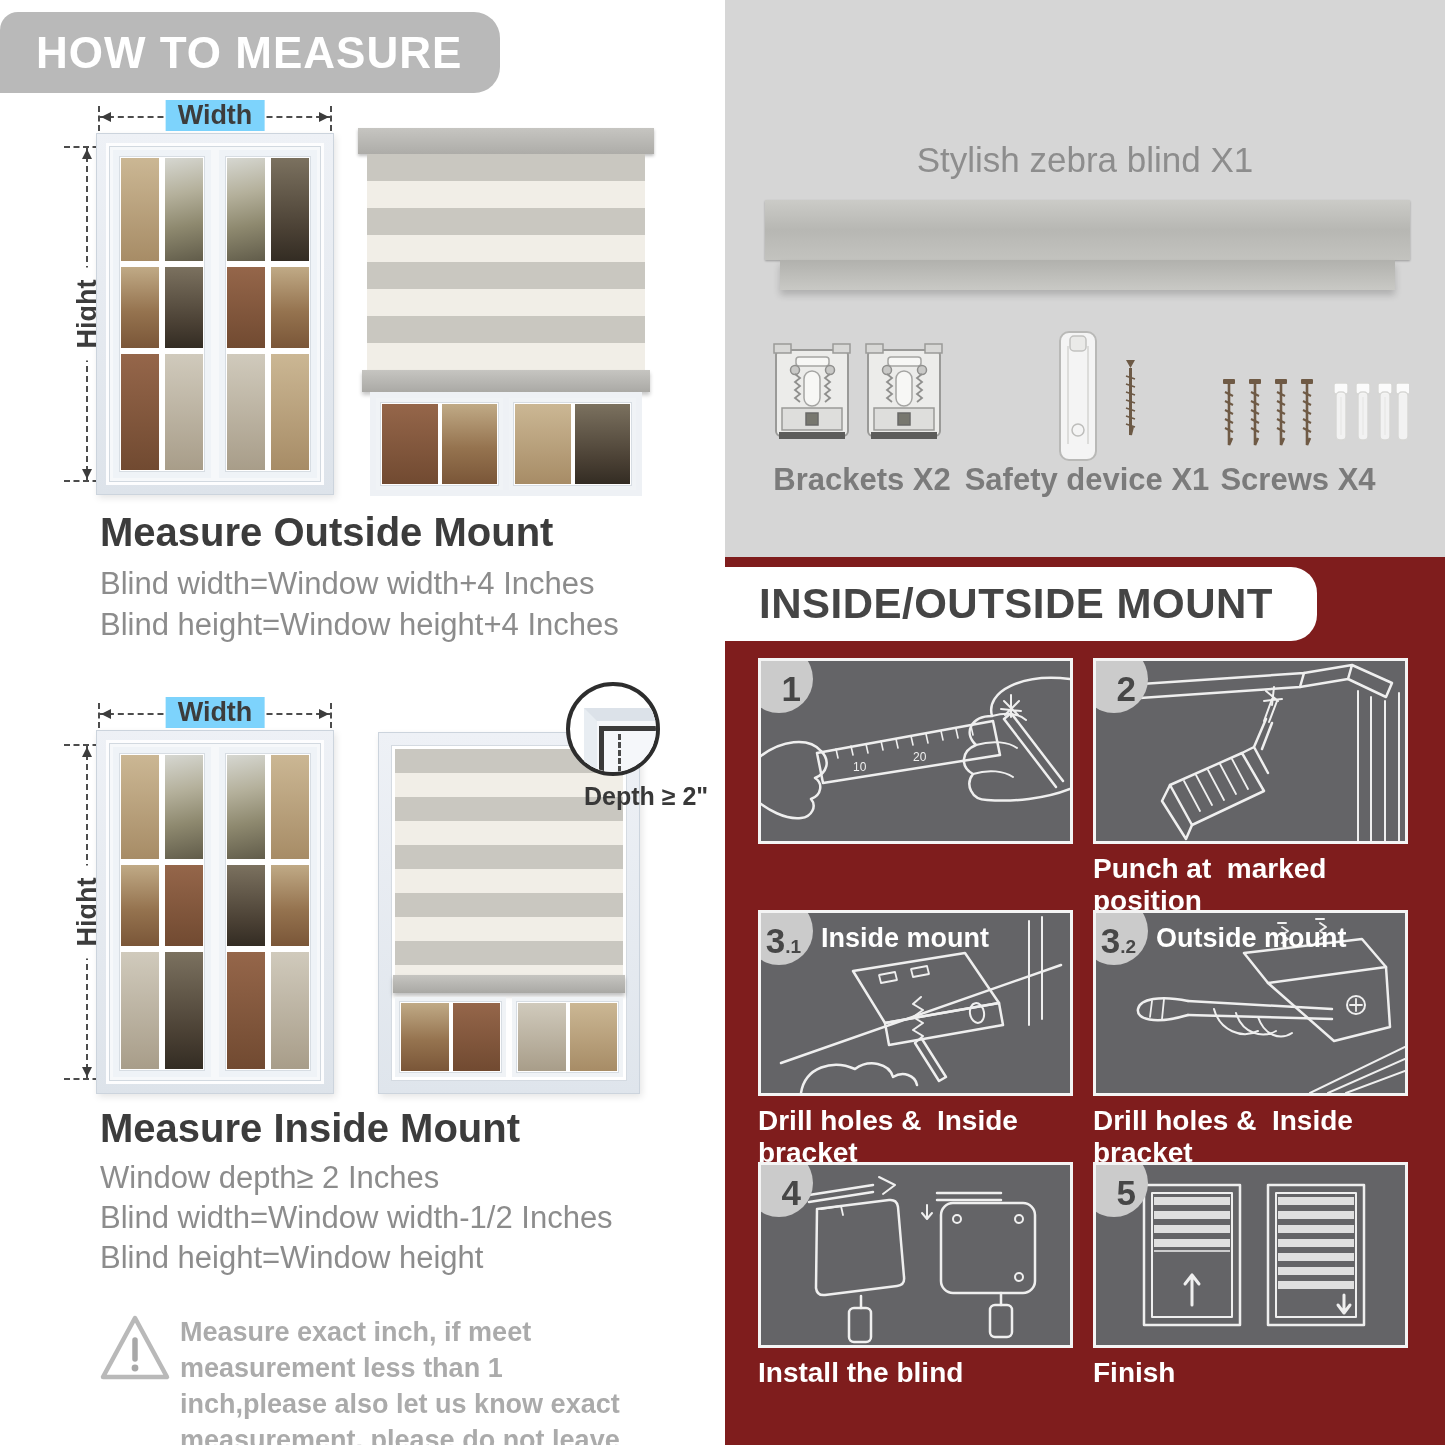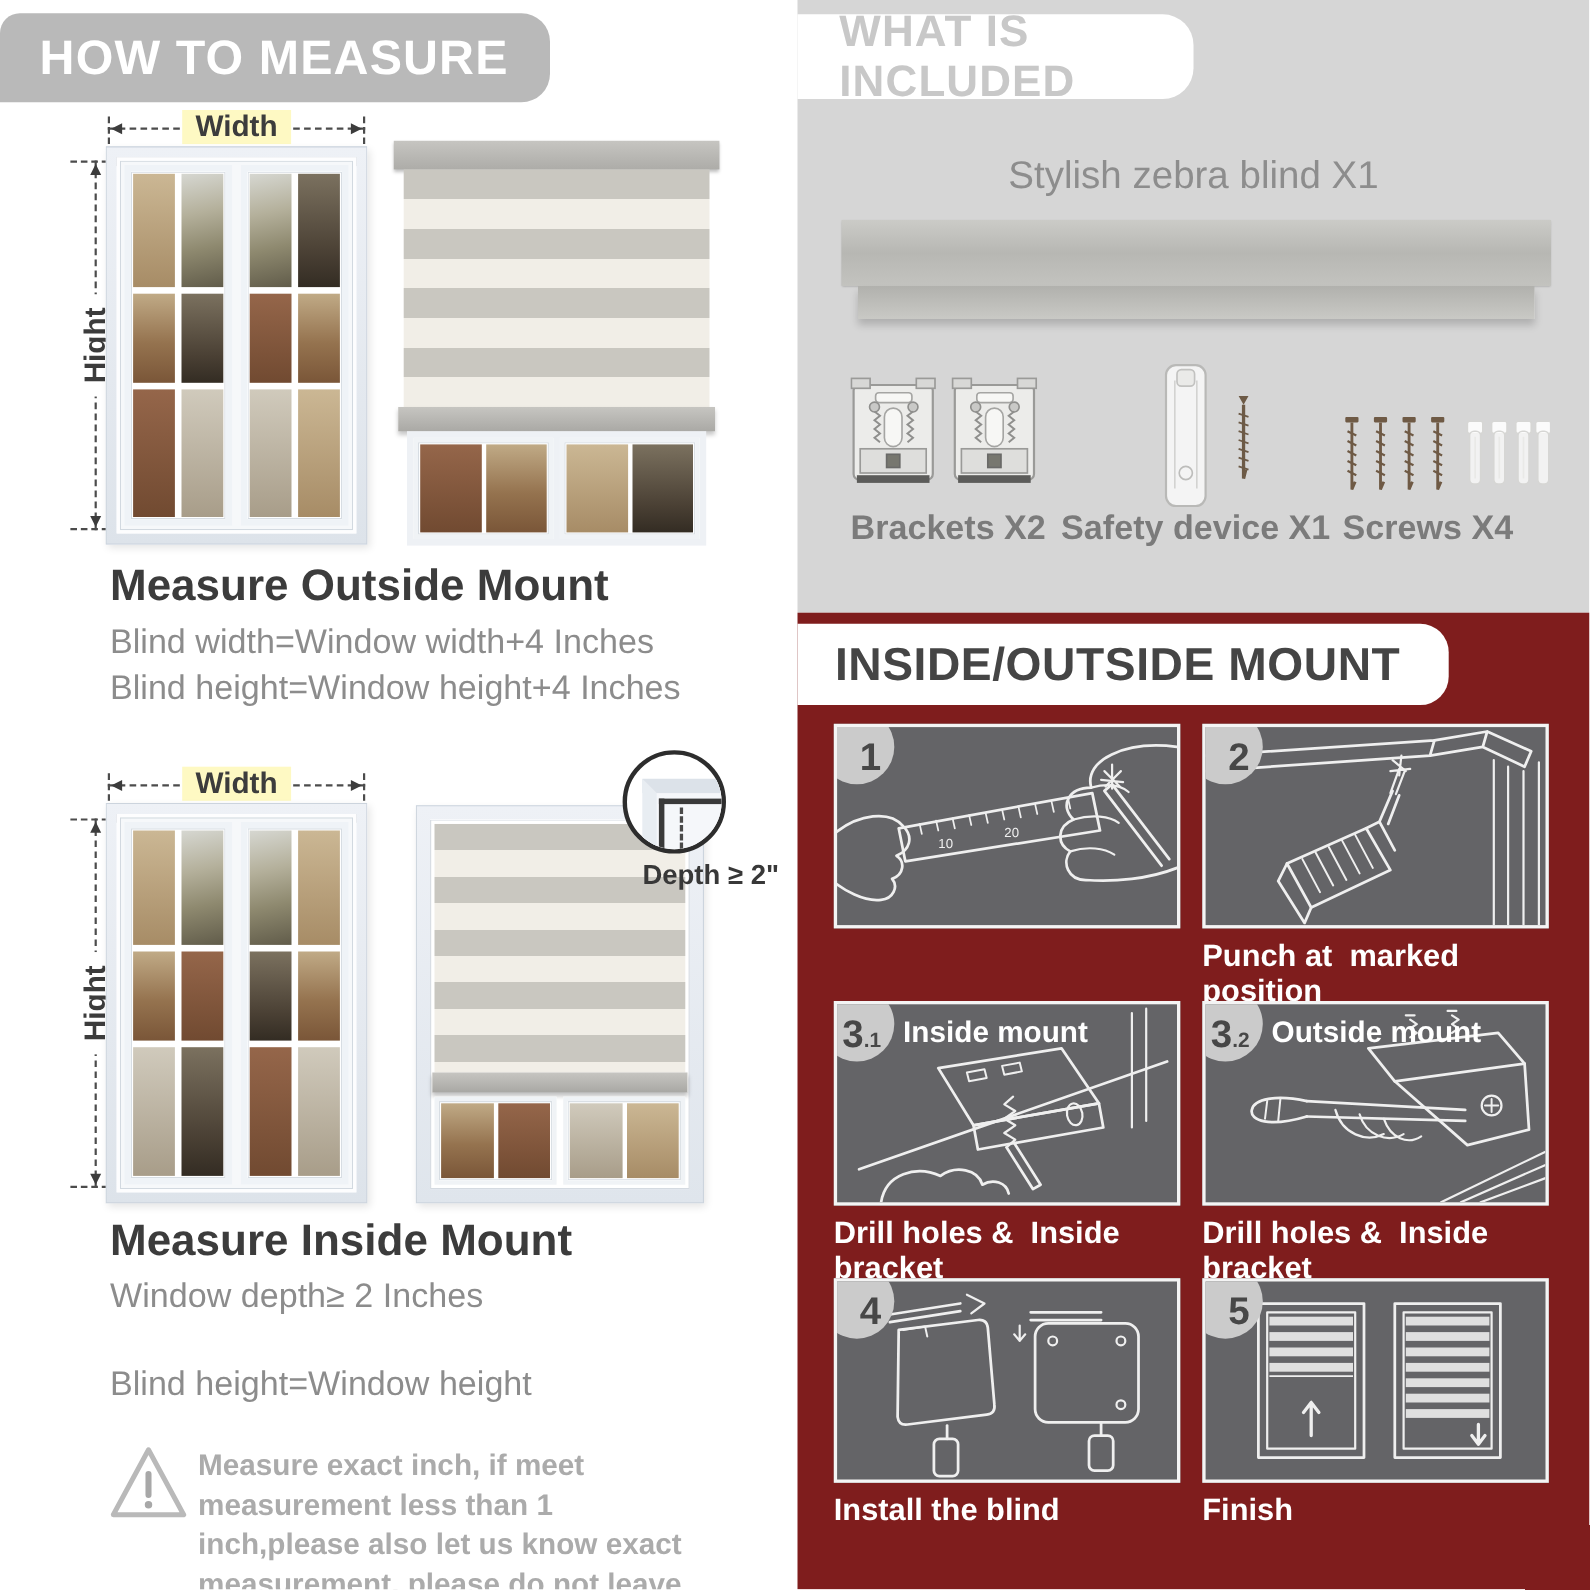--- a/index.html
+++ b/index.html
@@ -13,21 +13,21 @@
     box-sizing:border-box;color:#fff;font-size:44px;font-weight:bold;letter-spacing:1px;}
 
   
   .dimw{height:34px;}
   .dimw .dline{position:absolute;left:0;right:0;top:16px;border-top:2px dashed #4c4c4c;}
   .ah{position:absolute;top:-6px;width:0;height:0;border:5px solid transparent;}
   .ah.al{left:-2px;border-right:10px solid #3c3c3c;}
   .ah.ar{right:-2px;border-left:10px solid #3c3c3c;}
   .dimw .tick{position:absolute;top:6px;height:44px;border-left:2px dashed #4c4c4c;}
   .tick.tl{left:0}.tick.tr{right:0}
-  .dlabel{position:absolute;top:0;left:50%;transform:translateX(-50%);background:#fef9c3;
+  .dlabel{position:absolute;top:0;left:50%;transform:translateX(-50%);background:#7dd3fc;
     padding:0 12px;font-weight:bold;font-size:27px;color:#3c3c3c;white-space:nowrap;}
   .dimh{width:34px;}
   .dimh .vline{position:absolute;top:0;bottom:0;left:16px;border-left:2px dashed #4c4c4c;}
   .av{position:absolute;left:12px;width:0;height:0;border:5px solid transparent;}
   .av.at{top:-2px;border-bottom:10px solid #3c3c3c;}
   .av.ab{bottom:-2px;border-top:10px solid #3c3c3c;}
   .dimh .htick{position:absolute;left:-6px;width:44px;border-top:2px dashed #4c4c4c;}
   .htick.ht{top:0}.htick.hb{bottom:0}
   .dlabelv{position:absolute;top:50%;left:17px;transform:translate(-50%,-50%) rotate(-90deg);
     background:#fff;padding:0 12px;font-weight:bold;font-size:27px;color:#3c3c3c;white-space:nowrap;}
@@ -246,33 +246,31 @@
 
   <div class="abs depth-circle">
     <i class="dc-frame"></i>
     <i class="dc-dark"></i>
     <i class="dc-dash"></i>
   </div>
   <div class="abs depth-label">Depth ≥ 2"</div>
 
   <div class="abs h2l" style="left:100px;top:1106px;">Measure Inside Mount</div>
   <div class="abs bodyl" style="left:100px;top:1160px;">Window depth≥ 2 Inches</div>
+  <div class="abs bodyl" style="left:100px;top:1200px;">Blind width=Window width-1/2 Inches</div>
   <div class="abs bodyl" style="left:100px;top:1240px;">Blind height=Window height</div>
 
   <svg class="abs" style="left:96px;top:1310px;" width="78" height="80" viewBox="0 0 78 80">
     <path d="M39,8 L71,67 L7,67 Z" fill="none" stroke="#b9b9b9" stroke-width="4.5" stroke-linejoin="round"></path>
     <path d="M39,30 V49" stroke="#a8a8a8" stroke-width="5.5" stroke-linecap="round"></path>
     <circle cx="39" cy="58" r="3.4" fill="#a8a8a8"></circle>
   </svg>
   <div class="abs warn-text" style="left:180px;top:1314px;">Measure exact inch, if meet measurement less than 1 inch,please also let us know exact measurement, please do not leave it</div>
 
   <div class="abs rt">
-    <div class="wi-banner">
-      <span>WHAT IS INCLUDED</span>
-    </div>
     <div class="blind-title">Stylish zebra blind X1</div>
 
     <i class="hr-main"></i>
     <i class="hr-lip"></i>
 
     <svg class="abs" style="left:48px;top:340px;" width="172" height="112" viewBox="0 0 172 112">
       <g>
         <g transform="translate(3,4)">
           <rect x="0" y="6" width="72" height="86" rx="5" fill="#ececea" stroke="#9a9a98" stroke-width="2"></rect>
           <rect x="-2" y="0" width="17" height="9" fill="#d8d8d6" stroke="#9a9a98" stroke-width="1.5"></rect>

